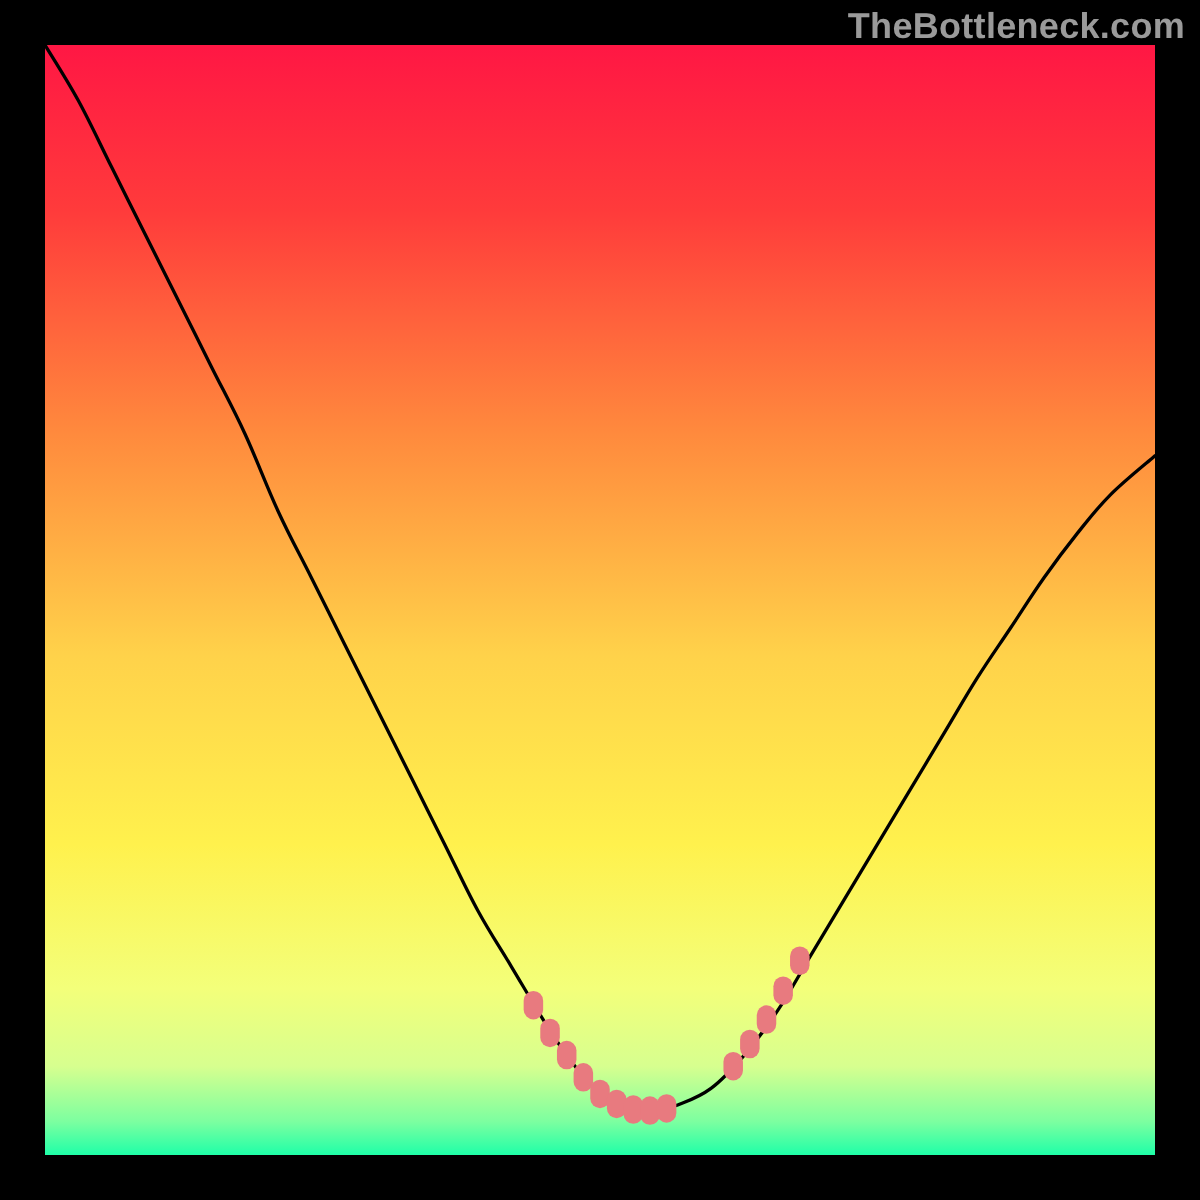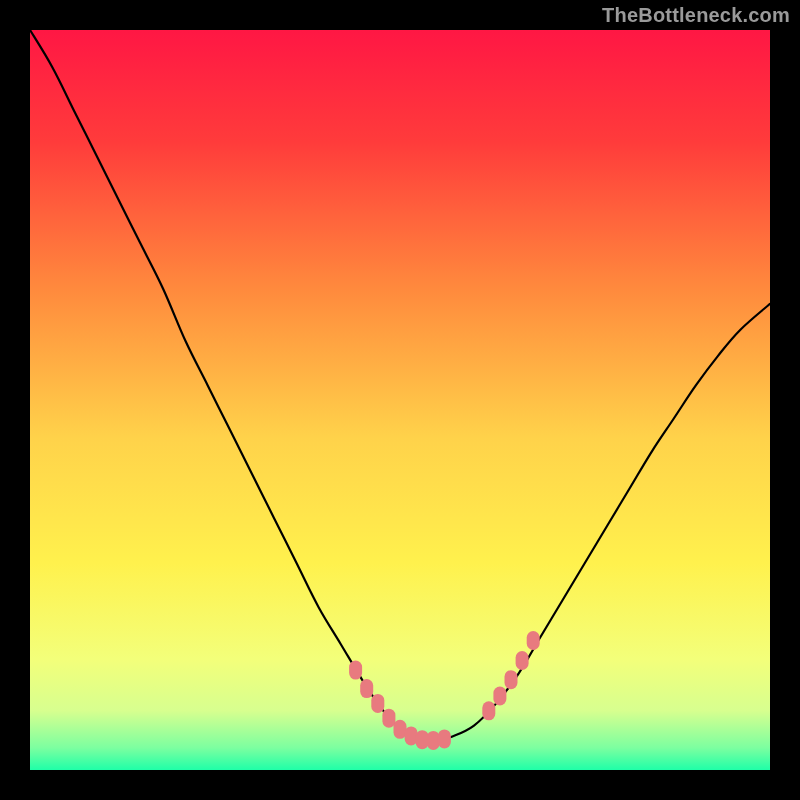--- a/index.html
+++ b/index.html
@@ -21,21 +21,21 @@
     left: 30px;
     top: 30px;
     width: 740px;
     height: 740px;
   }
   .watermark {
     position: absolute;
     top: 4px;
     right: 10px;
     font-family: Arial, Helvetica, sans-serif;
-    font-size: 20px;
+    font-size: 24px;
     font-weight: bold;
     color: #9a9a9a;
     letter-spacing: 0.2px;
   }
 </style>
 </head>
 <body>
 <div class="outer">
 
   <div class="watermark">TheBottleneck.com</div>

